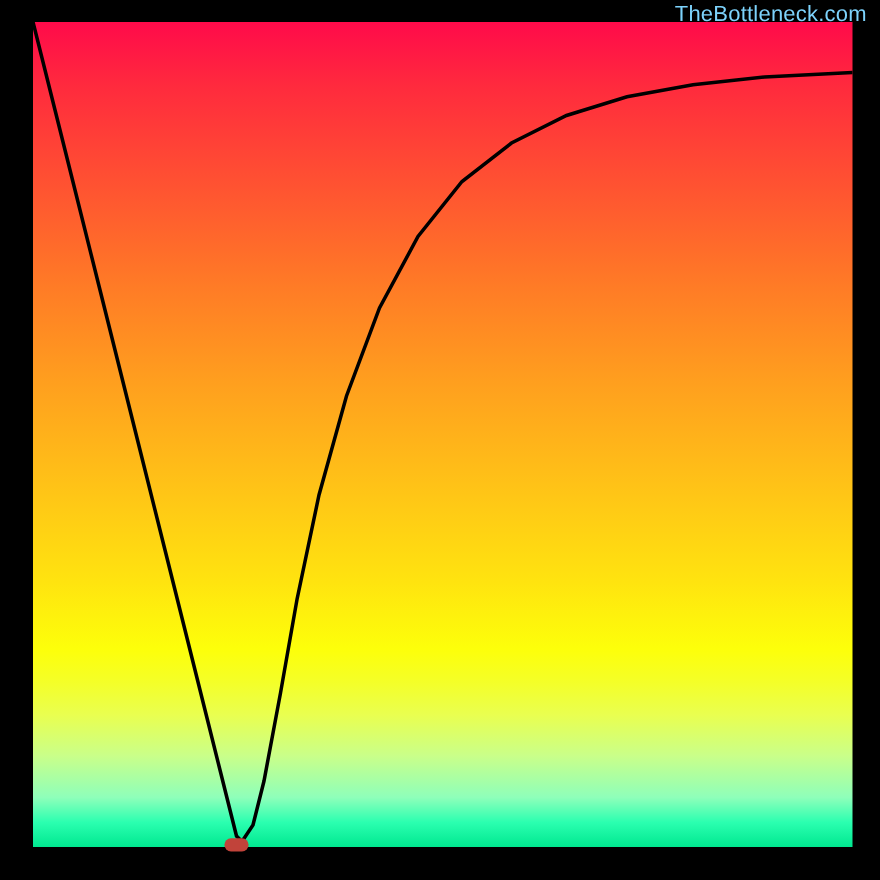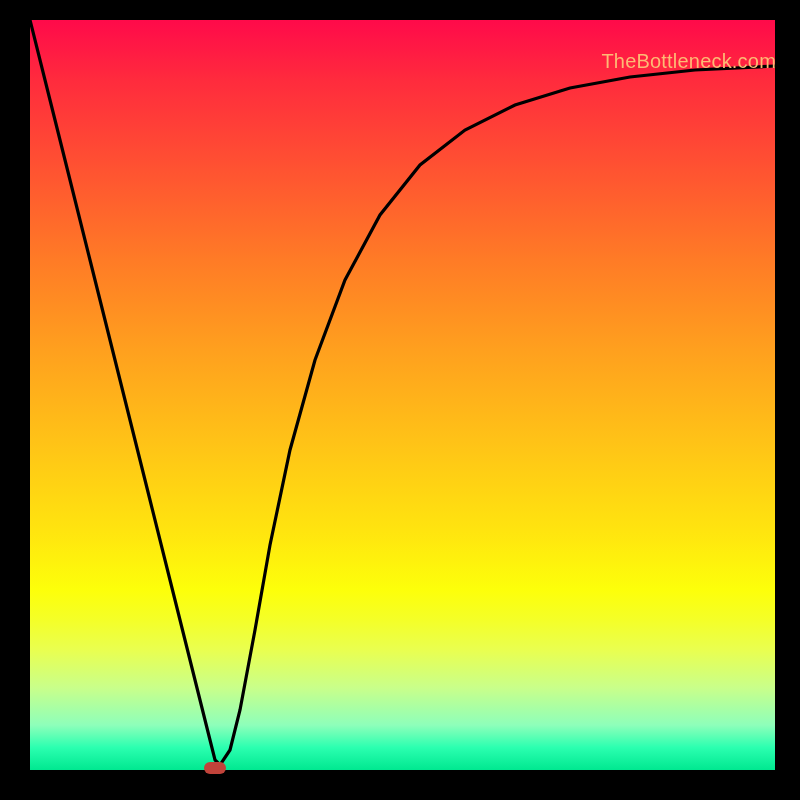--- a/index.html
+++ b/index.html
@@ -44,26 +44,25 @@
     position: absolute;
     width: 22px;
     height: 12px;
     border-radius: 6px;
     background: #c1433a;
     transform: translate(-50%, -50%);
   }
   .watermark {
     position: absolute;
     top: 2px;
-    right: 24px;
-    color: #fdba74;
+    right: 12px;
+    color: #7dd3fc;
     font-size: 20px;
     font-weight: 500;
     letter-spacing: 0.2px;
-    margin-top: 48px;
   }
   svg.curve {
     position: absolute;
     left: 0;
     top: 0;
   }
 </style>
 </head>
 <body>
 

